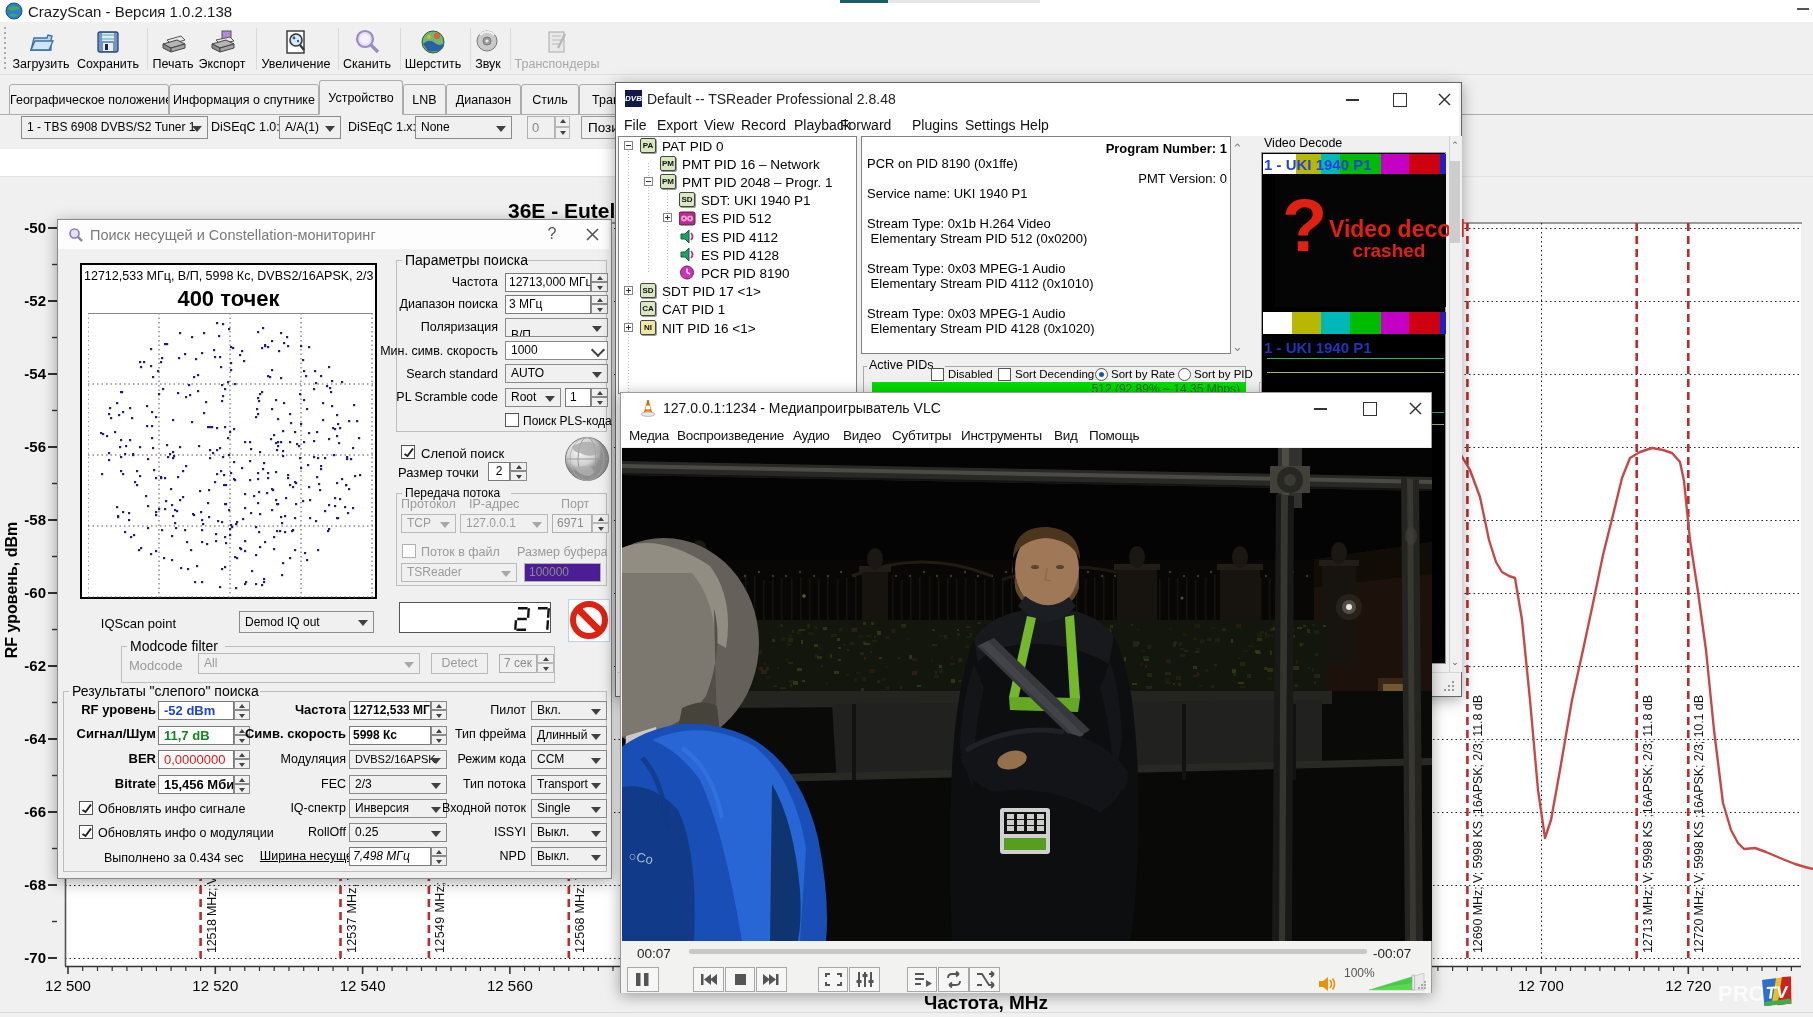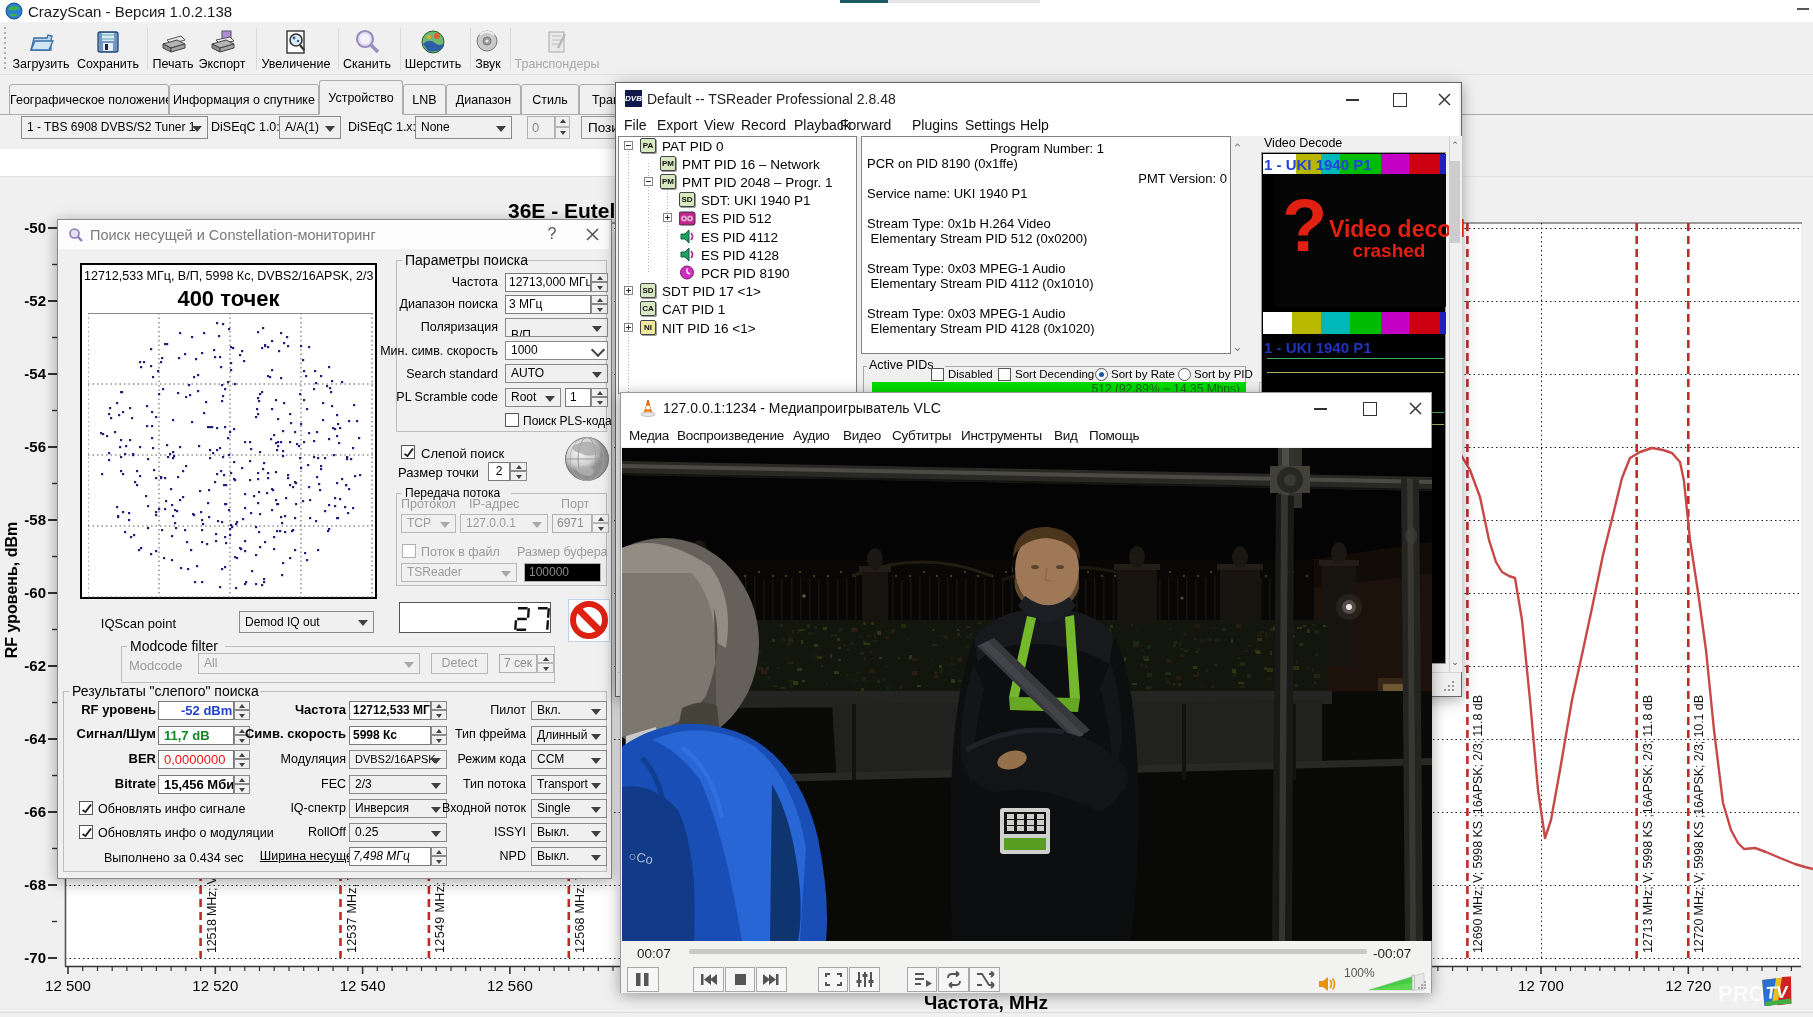--- a/index.html
+++ b/index.html
@@ -824,21 +824,21 @@
 <div class="abs" style="left:534px;top:294px;width:17px;height:9px;background:#f0f0f0;border:1px solid #b8b8b8;box-sizing:border-box">
       <div class="tri-u"></div>
     </div>
     <div class="abs" style="left:534px;top:303px;width:17px;height:10px;background:#f0f0f0;border:1px solid #b8b8b8;box-sizing:border-box">
       <div class="tri-d"></div>
     </div>
 <div class="abs" style="left:344px;top:324px;width:14px;height:14px;background:#fff;border:1px solid #b0b0b0;box-sizing:border-box"></div>
 <div class="abs" style="left:363px;top:324px;width:90px;height:17px;font-size:12.5px;color:#9a9a9a;font-weight:normal;font-style:normal;text-decoration:none;text-align:left;white-space:nowrap;line-height:17px">Поток в файл</div>
 <div class="abs" style="left:459px;top:324px;width:90px;height:17px;font-size:12.5px;color:#9a9a9a;font-weight:normal;font-style:normal;text-decoration:none;text-align:left;white-space:nowrap;line-height:17px">Размер буфера</div>
 <div class="abs" style="left:343px;top:343px;width:116px;height:19px;background:#f0f0f0;border:1px solid #b8b8b8;box-sizing:border-box;font-size:12px;color:#9a9a9a;line-height:17px;padding:0 5px;white-space:nowrap;overflow:hidden">TSReader<div class="abs" style="right:5px;top:7px;width:0;height:0;border-left:5px solid transparent;border-right:5px solid transparent;border-top:6px solid #a8a8a8"></div></div>
-<div class="abs" style="left:466px;top:343px;width:77px;height:19px;background:#000000;border:1px solid #b0b0b0;box-sizing:border-box;font-size:12px;color:#8a8a8a;font-weight:normal;font-style:normal;text-align:left;padding:0 4px;line-height:17px;white-space:nowrap;overflow:hidden">100000</div>
+<div class="abs" style="left:466px;top:343px;width:77px;height:19px;background:#4c1d95;border:1px solid #b0b0b0;box-sizing:border-box;font-size:12px;color:#8a8a8a;font-weight:normal;font-style:normal;text-align:left;padding:0 4px;line-height:17px;white-space:nowrap;overflow:hidden">100000</div>
 <div class="abs" style="left:341px;top:382px;width:152px;height:31px;background:#fff;border:1px solid #555;box-sizing:border-box"></div>
 <svg class="abs" style="left:441px;top:385px" width="60" height="28">
       <rect x="19.2" y="2.0" width="9.6" height="2.4" fill="#111" transform="skewX(-4)"></rect>
       <rect x="28.8" y="3.2" width="2.4" height="9.6" fill="#111" transform="skewX(-4)"></rect>
       <rect x="19.2" y="12.8" width="9.6" height="2.4" fill="#111" transform="skewX(-4)"></rect>
       <rect x="16.8" y="15.2" width="2.4" height="9.6" fill="#111" transform="skewX(-4)"></rect>
       <rect x="19.2" y="23.6" width="9.6" height="2.4" fill="#111" transform="skewX(-4)"></rect>
       <rect x="39.2" y="2.0" width="9.6" height="2.4" fill="#111" transform="skewX(-4)"></rect>
       <rect x="48.8" y="3.2" width="2.4" height="9.6" fill="#111" transform="skewX(-4)"></rect>
       <rect x="48.8" y="15.2" width="2.4" height="9.6" fill="#111" transform="skewX(-4)"></rect>
@@ -861,21 +861,21 @@
     </div>
     <div class="abs" style="left:479px;top:443px;width:17px;height:10px;background:#f0f0f0;border:1px solid #b8b8b8;box-sizing:border-box">
       <div class="tri-d"></div>
     </div>
 <div class="abs" style="left:5px;top:471px;width:544px;height:181px;border:1px solid #bdbdbd;box-sizing:border-box"></div>
     <div class="abs" style="left:11px;top:463px;width:185px;height:16px;background:#f0f0f0;font-size:14px;color:#000;line-height:16px;padding:0 3px;white-space:nowrap">Результаты "слепого" поиска</div>
 <div class="abs" style="right:455px;top:482px;height:16px;font-size:13.0px;color:#000;font-weight:bold;text-decoration:none;white-space:nowrap;line-height:16px">RF уровень</div>
 <div class="abs" style="right:455px;top:506px;height:16px;font-size:13.0px;color:#000;font-weight:bold;text-decoration:none;white-space:nowrap;line-height:16px">Сигнал/Шум</div>
 <div class="abs" style="right:455px;top:531px;height:16px;font-size:13.0px;color:#000;font-weight:bold;text-decoration:none;white-space:nowrap;line-height:16px">BER</div>
 <div class="abs" style="right:455px;top:556px;height:16px;font-size:13.0px;color:#000;font-weight:bold;text-decoration:none;white-space:nowrap;line-height:16px">Bitrate</div>
-<div class="abs" style="left:100px;top:481px;width:76px;height:19px;background:#fff;border:1px solid #7a7a7a;box-sizing:border-box;font-size:13px;color:#2244cc;font-weight:bold;font-style:normal;text-align:left;padding:0 22px;line-height:17px;white-space:nowrap;overflow:hidden">-52 dBm</div>
+<div class="abs" style="left:100px;top:481px;width:76px;height:19px;background:#fff;border:1px solid #7a7a7a;box-sizing:border-box;font-size:13px;color:#2244cc;font-weight:bold;font-style:normal;text-align:left;padding:0 5px;line-height:17px;white-space:nowrap;overflow:hidden">-52 dBm</div>
 <div class="abs" style="left:176px;top:481px;width:16px;height:9px;background:#f0f0f0;border:1px solid #8a8a8a;box-sizing:border-box">
       <div class="tri-u"></div>
     </div>
     <div class="abs" style="left:176px;top:490px;width:16px;height:10px;background:#f0f0f0;border:1px solid #8a8a8a;box-sizing:border-box">
       <div class="tri-d"></div>
     </div>
 <div class="abs" style="left:100px;top:506px;width:76px;height:19px;background:#fff;border:1px solid #7a7a7a;box-sizing:border-box;font-size:13px;color:#118822;font-weight:bold;font-style:normal;text-align:left;padding:0 5px;line-height:17px;white-space:nowrap;overflow:hidden">11,7 dB</div>
 <div class="abs" style="left:176px;top:506px;width:16px;height:9px;background:#f0f0f0;border:1px solid #8a8a8a;box-sizing:border-box">
       <div class="tri-u"></div>
     </div>
@@ -1026,21 +1026,21 @@
 <div class="abs" style="left:46px;top:200px;width:200px;height:17px;font-size:13.5px;color:#000;font-weight:normal;font-style:normal;text-decoration:none;text-align:left;white-space:nowrap;line-height:17px">SDT PID 17 &lt;1&gt;</div>
 <div class="abs" style="left:24px;top:218px;width:16px;height:15px;background:#d8e8c0;border:1px solid #444;box-sizing:border-box;font-size:8px;font-weight:bold;color:#111;text-align:center;line-height:13px;border-radius:2px;box-shadow:1px 1px 0 #9a9a9a">CA</div>
 <div class="abs" style="left:46px;top:218px;width:200px;height:17px;font-size:13.5px;color:#000;font-weight:normal;font-style:normal;text-decoration:none;text-align:left;white-space:nowrap;line-height:17px">CAT PID 1</div>
 <div class="abs" style="left:8px;top:240px;width:9px;height:9px;background:#fff;border:1px solid #848484;box-sizing:border-box">
       <div class="abs" style="left:1px;top:3px;width:5px;height:1px;background:#333"></div>
       <div class="abs" style="left:3px;top:1px;width:1px;height:5px;background:#333"></div>
     </div>
 <div class="abs" style="left:24px;top:237px;width:16px;height:15px;background:#f0e8a0;border:1px solid #444;box-sizing:border-box;font-size:8px;font-weight:bold;color:#111;text-align:center;line-height:13px;border-radius:2px;box-shadow:1px 1px 0 #9a9a9a">NI</div>
 <div class="abs" style="left:46px;top:237px;width:200px;height:17px;font-size:13.5px;color:#000;font-weight:normal;font-style:normal;text-decoration:none;text-align:left;white-space:nowrap;line-height:17px">NIT PID 16 &lt;1&gt;</div>
 <div class="abs" style="left:245px;top:53px;width:370px;height:218px;background:#fff;border:1px solid #828282;box-sizing:border-box"></div>
-<div class="abs" style="left:251px;top:57px;width:360px;height:17px;font-size:13.0px;color:#000;font-weight:normal;font-style:normal;text-decoration:none;text-align:center;white-space:nowrap;line-height:17px">Program Number: 1</div>
+<div class="abs" style="left:251px;top:57px;width:360px;height:17px;font-size:13.0px;color:#000;font-weight:bold;font-style:normal;text-decoration:none;text-align:right;white-space:nowrap;line-height:17px">Program Number: 1</div>
 <div class="abs" style="left:251px;top:72px;width:360px;height:17px;font-size:13.0px;color:#000;font-weight:normal;font-style:normal;text-decoration:none;text-align:left;white-space:nowrap;line-height:17px">PCR on PID 8190 (0x1ffe)</div>
 <div class="abs" style="left:251px;top:87px;width:360px;height:17px;font-size:13.0px;color:#000;font-weight:normal;font-style:normal;text-decoration:none;text-align:right;white-space:nowrap;line-height:17px">PMT Version: 0</div>
 <div class="abs" style="left:251px;top:102px;width:360px;height:17px;font-size:13.0px;color:#000;font-weight:normal;font-style:normal;text-decoration:none;text-align:left;white-space:nowrap;line-height:17px">Service name: UKI 1940  P1</div>
 <div class="abs" style="left:251px;top:132px;width:360px;height:17px;font-size:13.0px;color:#000;font-weight:normal;font-style:normal;text-decoration:none;text-align:left;white-space:nowrap;line-height:17px">Stream Type: 0x1b H.264 Video</div>
 <div class="abs" style="left:251px;top:147px;width:360px;height:17px;font-size:13.0px;color:#000;font-weight:normal;font-style:normal;text-decoration:none;text-align:left;white-space:nowrap;line-height:17px">&nbsp;Elementary Stream PID 512 (0x0200)</div>
 <div class="abs" style="left:251px;top:177px;width:360px;height:17px;font-size:13.0px;color:#000;font-weight:normal;font-style:normal;text-decoration:none;text-align:left;white-space:nowrap;line-height:17px">Stream Type: 0x03 MPEG-1 Audio</div>
 <div class="abs" style="left:251px;top:192px;width:360px;height:17px;font-size:13.0px;color:#000;font-weight:normal;font-style:normal;text-decoration:none;text-align:left;white-space:nowrap;line-height:17px">&nbsp;Elementary Stream PID 4112 (0x1010)</div>
 <div class="abs" style="left:251px;top:222px;width:360px;height:17px;font-size:13.0px;color:#000;font-weight:normal;font-style:normal;text-decoration:none;text-align:left;white-space:nowrap;line-height:17px">Stream Type: 0x03 MPEG-1 Audio</div>
 <div class="abs" style="left:251px;top:237px;width:360px;height:17px;font-size:13.0px;color:#000;font-weight:normal;font-style:normal;text-decoration:none;text-align:left;white-space:nowrap;line-height:17px">&nbsp;Elementary Stream PID 4128 (0x1020)</div>
 <div class="abs" style="left:616px;top:57px;width:14px;height:17px;font-size:13.0px;color:#8a8a8a;font-weight:normal;font-style:normal;text-decoration:none;text-align:left;white-space:nowrap;line-height:17px">⌃</div>

